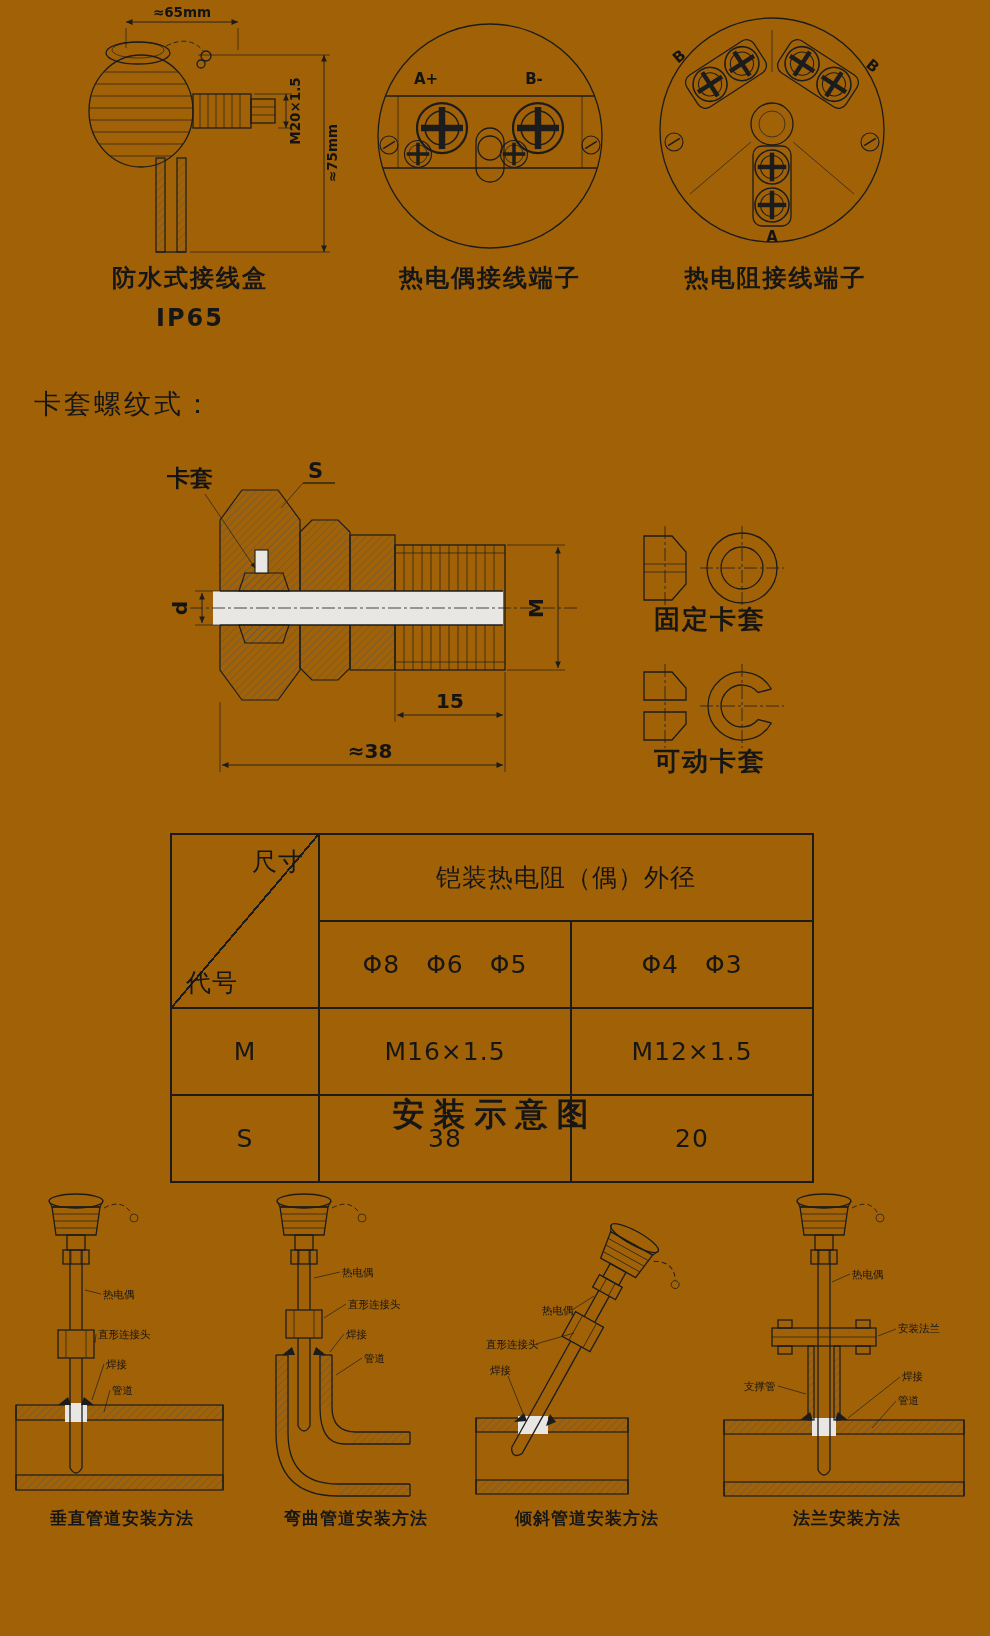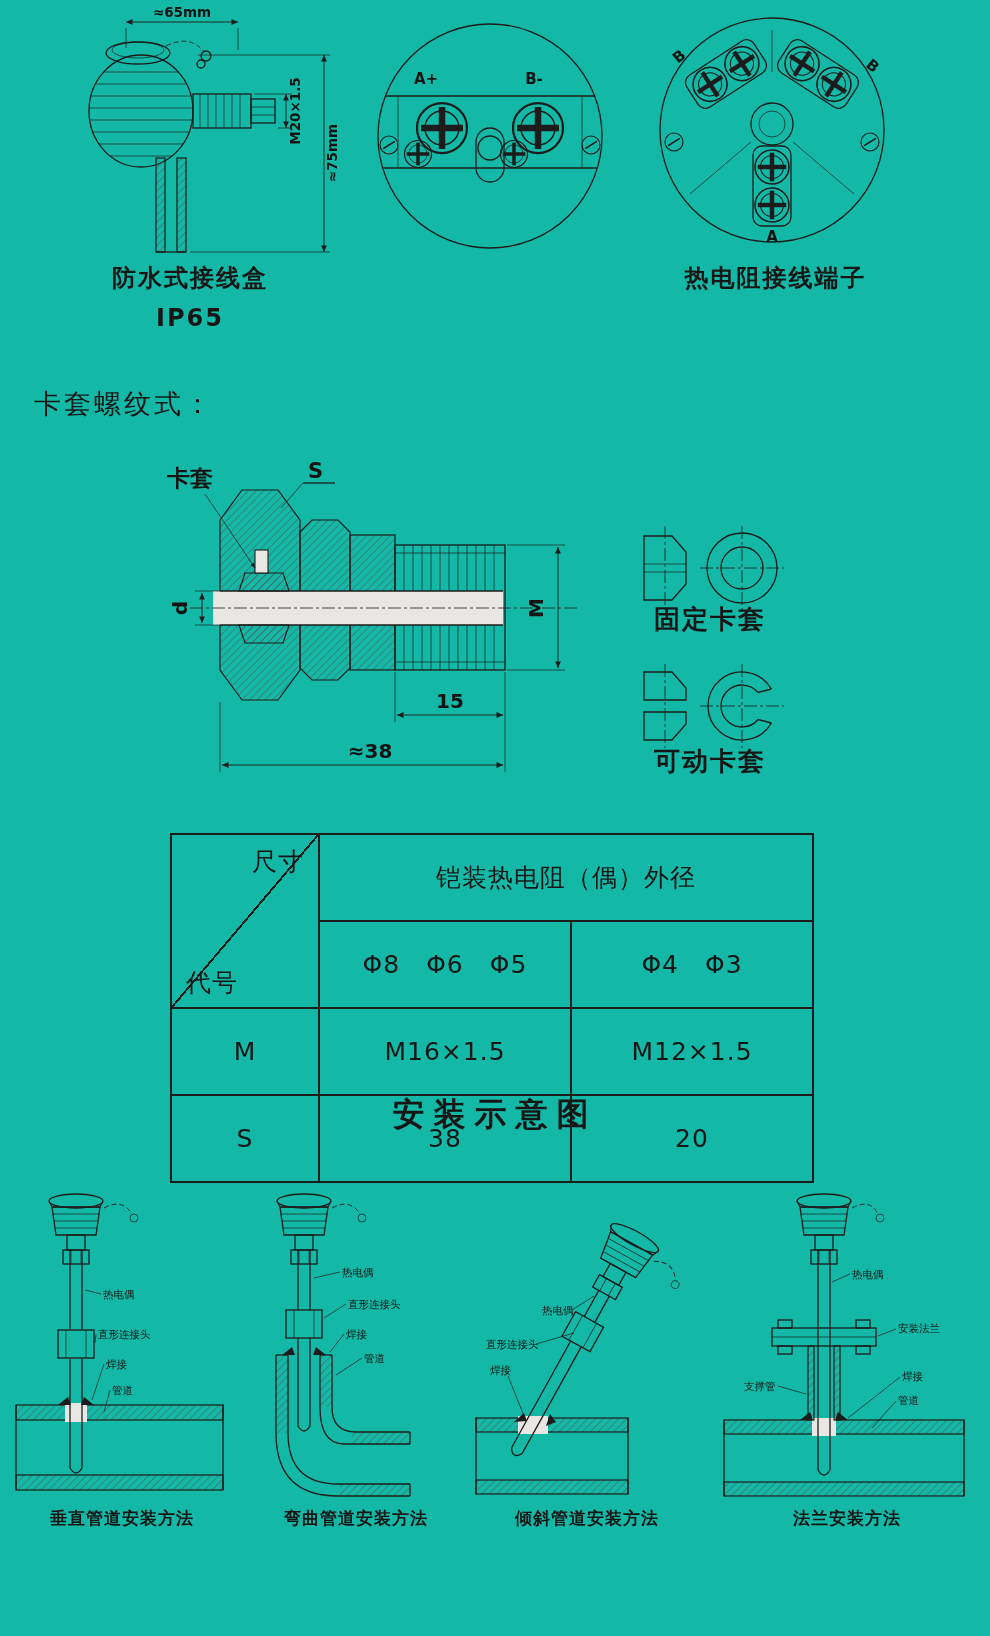--- a/index.html
+++ b/index.html
@@ -1,17 +1,17 @@
 <!DOCTYPE html>
 <html><head>
 <meta charset="utf-8">
 <style>
   html,body{margin:0;padding:0}
   body{background:#e9e7e4}
-  .page{position:relative;width:990px;height:1636px;background:#14b8a6;
+  .page{position:relative;width:990px;height:1636px;background:#a16207;
         font-family:"DejaVu Sans","Liberation Sans",sans-serif;color:#161616;overflow:hidden}
   .abs{position:absolute}
   .cap{font-size:24px;font-weight:700;text-align:center;letter-spacing:2px}
   .h1{font-size:27px;font-weight:400;letter-spacing:3px}
   .h2{font-size:32px;font-weight:700;text-align:center;letter-spacing:9px}
   .small-cap{font-size:17px;font-weight:700;text-align:center;letter-spacing:1px}
   table.spec{border-collapse:collapse;table-layout:fixed}
   table.spec td{border:2px solid #1c1c1c;text-align:center;vertical-align:middle;
     font-size:25px;height:53px;padding:16px;letter-spacing:1px}
   td.diag{position:relative;
@@ -156,20 +156,21 @@
     <use href="#phil" transform="translate(142,136) scale(1.35)"></use>
     <use href="#slotscrew" transform="translate(17,127)"></use>
     <use href="#slotscrew" transform="translate(219,127)"></use>
     <g>
       <rect x="104" y="110" width="28" height="54" rx="14" class="ln"></rect>
       <circle cx="118" cy="130" r="12" class="ln"></circle>
     </g>
     <text x="54" y="66" text-anchor="middle" class="t14">A+</text>
     <text x="162" y="66" text-anchor="middle" class="t14">B-</text>
   </svg>
+  <div class="cap abs" style="left:365px;top:262px;width:250px">热电偶接线端子</div>
 
   <svg class="abs" style="left:652px;top:14px" width="240" height="240" viewBox="0 0 240 240">
     <circle cx="120" cy="116" r="112" class="ln"></circle>
     <circle cx="120" cy="110" r="21" class="ln"></circle>
     <circle cx="120" cy="110" r="13" class="thin"></circle>
     <line x1="120" y1="16" x2="120" y2="58" class="thin"></line>
     <line x1="99" y1="128" x2="38" y2="180" class="thin"></line>
     <line x1="141" y1="128" x2="202" y2="180" class="thin"></line>
     <g transform="translate(74,60) rotate(-33)">
       <rect x="-40" y="-19" width="80" height="38" rx="9" class="ln"></rect>

